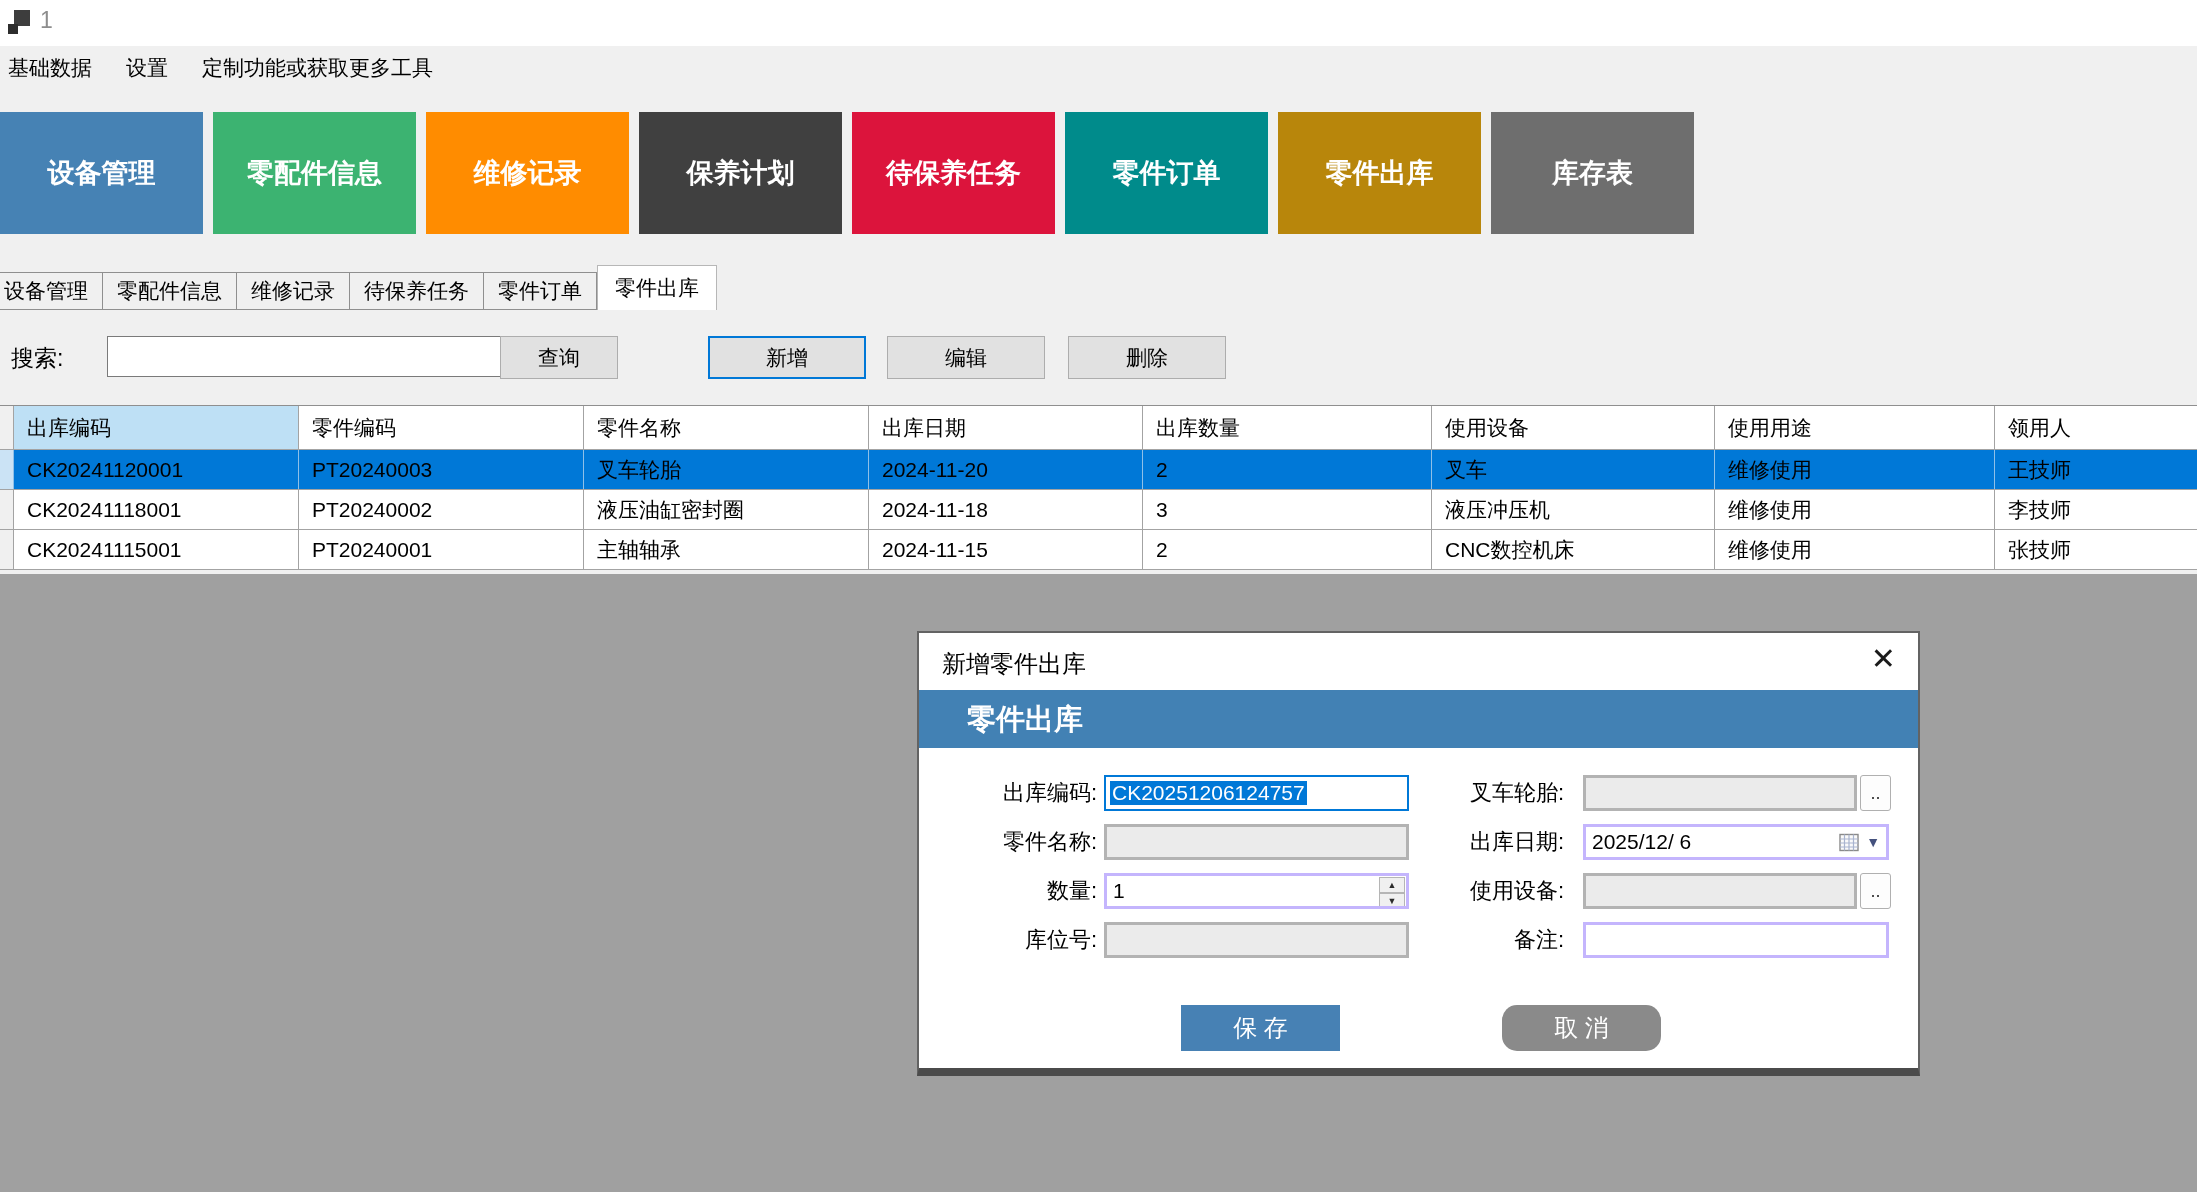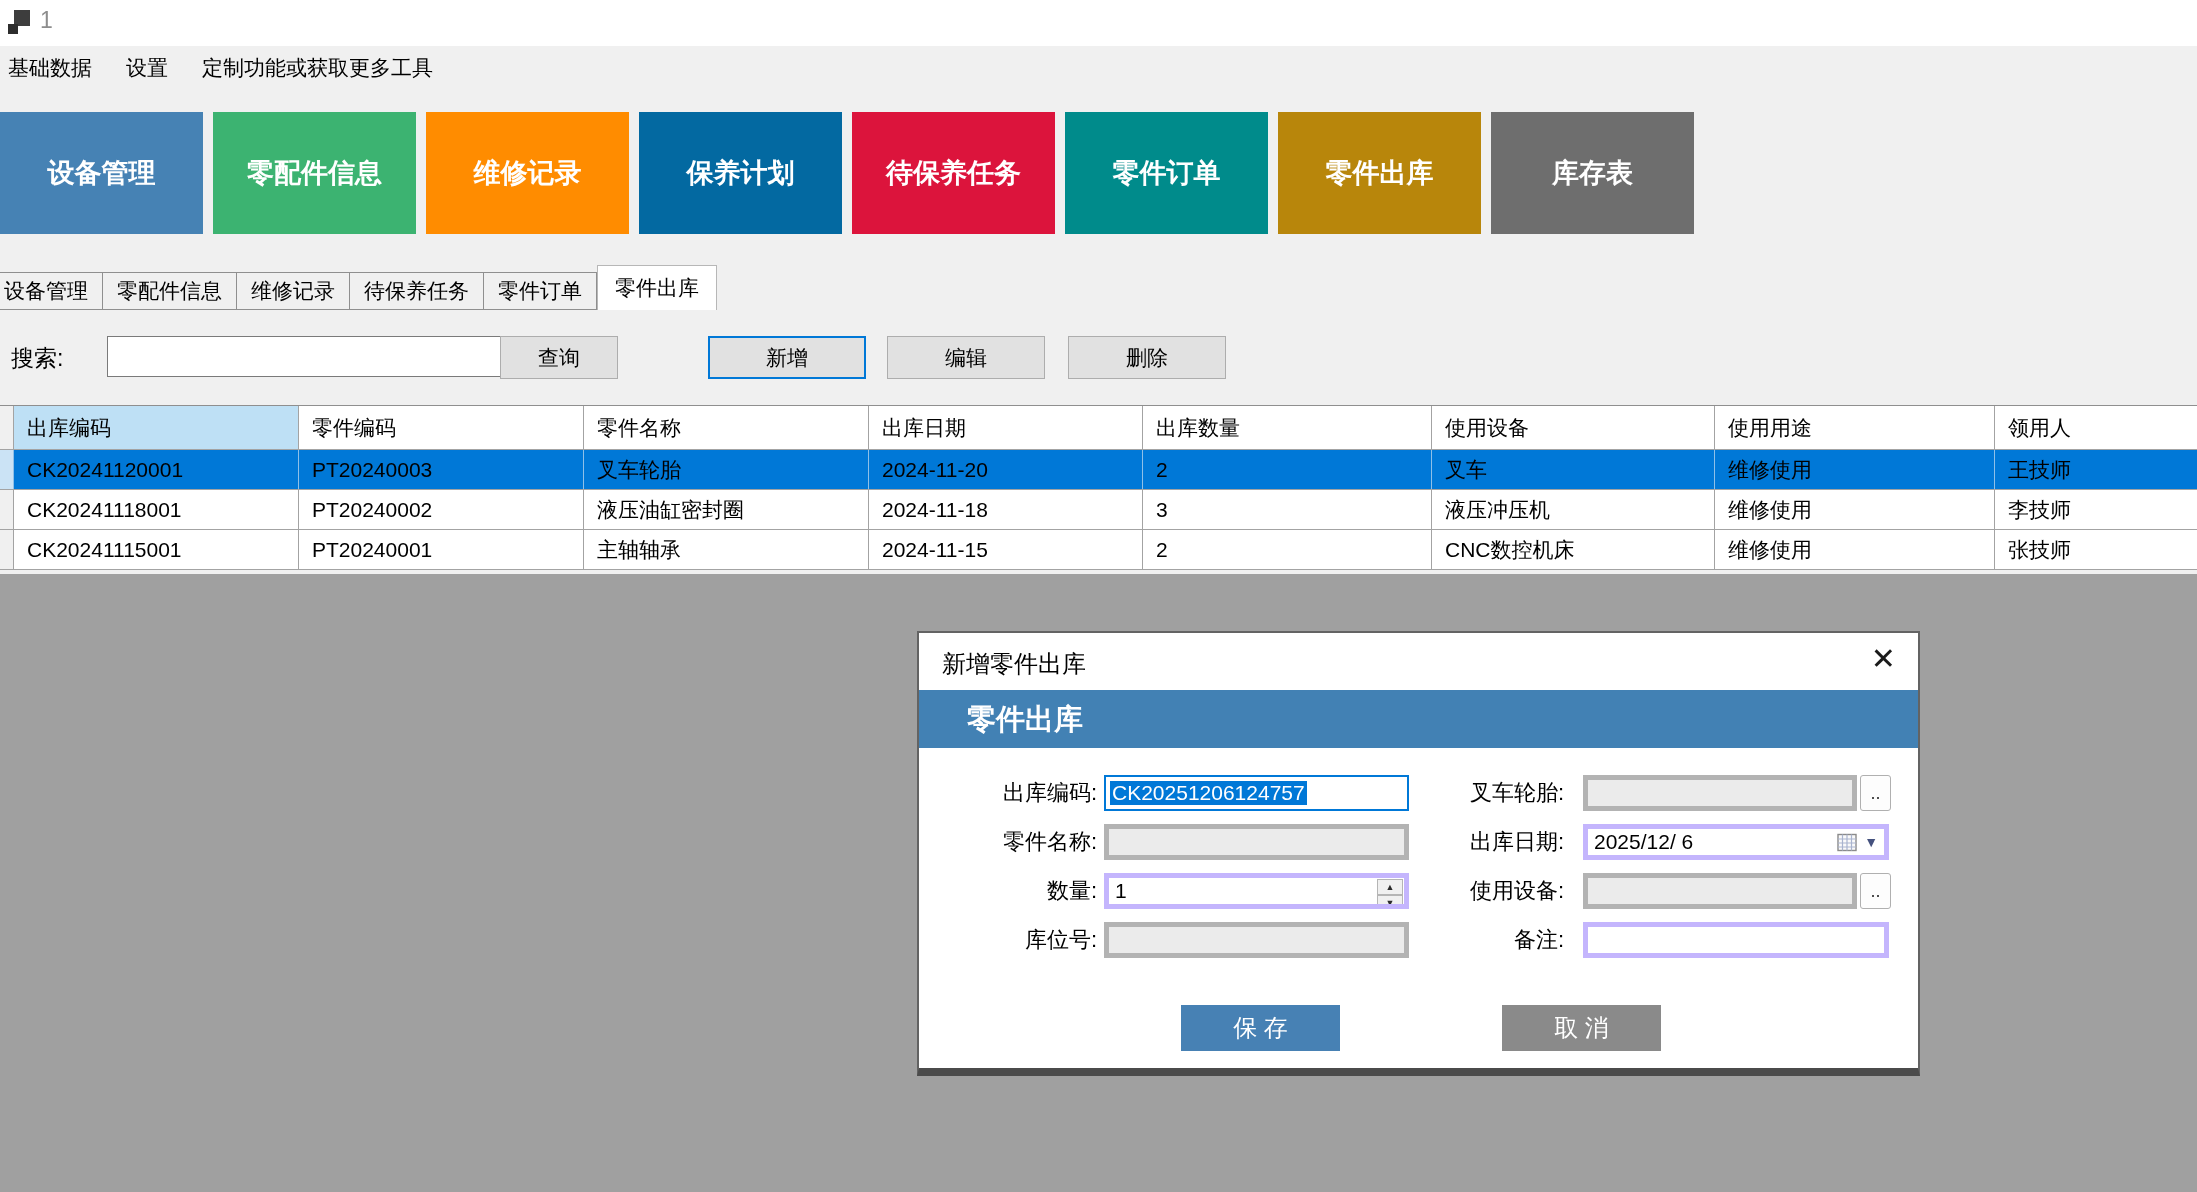--- a/index.html
+++ b/index.html
@@ -62,21 +62,21 @@
   .dialog{position:absolute;left:917px;top:631px;width:1003px;height:445px;background:#fff;
     border:2px solid #636363;border-bottom:8px solid #4b4b4b}
   .dlg-titlebar{position:relative;height:57px;background:#fff}
   .dlg-title{position:absolute;left:23px;top:15px;font-size:24px}
   .dlg-close{position:absolute;right:22px;top:8px;font-size:30px;font-weight:300;color:#1a1a1a}
   .dlg-banner{height:58px;line-height:58px;color:#fff;font-size:29px;font-weight:bold;padding-left:48px}
   .dlg-form{position:relative;height:320px;background:#fff}
   .flabel{position:absolute;height:36px;line-height:36px;font-size:22px;text-align:right;white-space:nowrap}
   .lab-l{left:0;width:178px}
   .lab-r{left:497px;width:148px}
-  .fbox{position:absolute;height:36px;font-size:21px;background:#fff;border:5px solid #c4b5fd;
+  .fbox{position:absolute;height:36px;font-size:21px;background:#fff;border:3px solid #c4b5fd;
     display:flex;align-items:center;padding:7px 6px;overflow:hidden;white-space:nowrap}
   .fbox.disabled{background:#ebebeb;border-color:#b3b3b3}
   .fbox.focus{border:2px solid #0078d7;padding:0 4px}
   .inp-l{left:185px;width:305px}
   .inp-r{left:664px;width:306px}
   .inp-r.short{width:274px}
   .sel-text{background:#0078d7;color:#fff;padding:0 2px}
   .browse-btn{position:absolute;left:941px;width:31px;height:36px;background:#fdfdfd;
     border:1px solid #b0b0b0;border-radius:3px;font-size:18px;color:#333;
     display:flex;align-items:center;justify-content:center}
@@ -108,21 +108,21 @@
   <div class="menubar">
     <span class="menu-item">基础数据</span>
     <span class="menu-item">设置</span>
     <span class="menu-item">定制功能或获取更多工具</span>
   </div>
 
   <div class="navrow">
     <div class="navbtn" style="background-color: rgb(70, 130, 180);">设备管理</div>
     <div class="navbtn" style="background-color: rgb(60, 179, 113);">零配件信息</div>
     <div class="navbtn" style="background-color: rgb(255, 140, 0);">维修记录</div>
-    <div class="navbtn" style="background-color: #0369a1; font-family: Liberation Serif, serif;">保养计划</div>
+    <div class="navbtn" style="background-color: #404040; font-family: Liberation Serif, serif;">保养计划</div>
     <div class="navbtn" style="background-color: rgb(220, 20, 60);">待保养任务</div>
     <div class="navbtn" style="background-color: rgb(0, 139, 139);">零件订单</div>
     <div class="navbtn" style="background-color: rgb(184, 134, 11);">零件出库</div>
     <div class="navbtn" style="background-color: rgb(110, 110, 110);">库存表</div>
   </div>
 
   <div class="tabstrip">
     <div class="tab">设备管理</div>
     <div class="tab">零配件信息</div>
     <div class="tab">维修记录</div>
@@ -226,16 +226,16 @@
       <div class="flabel lab-r r3">使用设备:</div>
       <div class="fbox inp-r short disabled r3"></div>
       <div class="browse-btn r3">..</div>
 
       <div class="flabel lab-l r4">库位号:</div>
       <div class="fbox inp-l disabled r4"></div>
       <div class="flabel lab-r r4">备注:</div>
       <div class="fbox inp-r r4"></div>
 
       <div class="dlg-btn btn-save" style="background-color: rgb(71, 129, 180);">保 存</div>
-      <div class="dlg-btn btn-cancel" style="background-color: rgb(138, 138, 138);">取 消</div>
+      <div class="dlg-btn btn-cancel" style="background-color: rgb(138, 138, 138); border-radius: 15px;">取 消</div>
     </div>
   </div>
 </div>
 
 </body></html>

